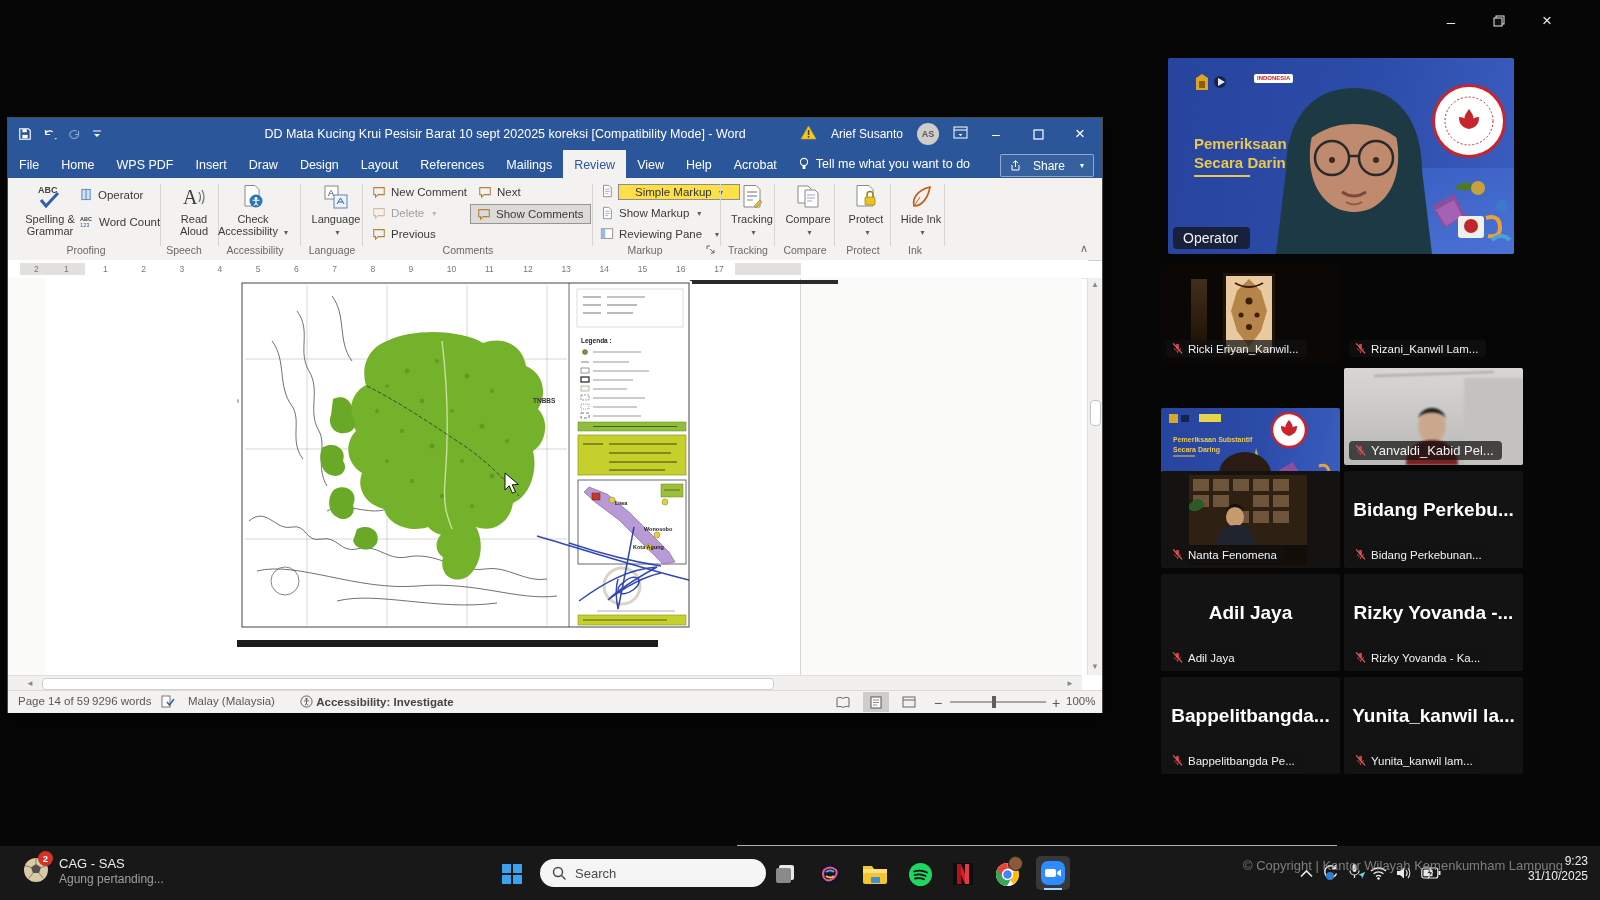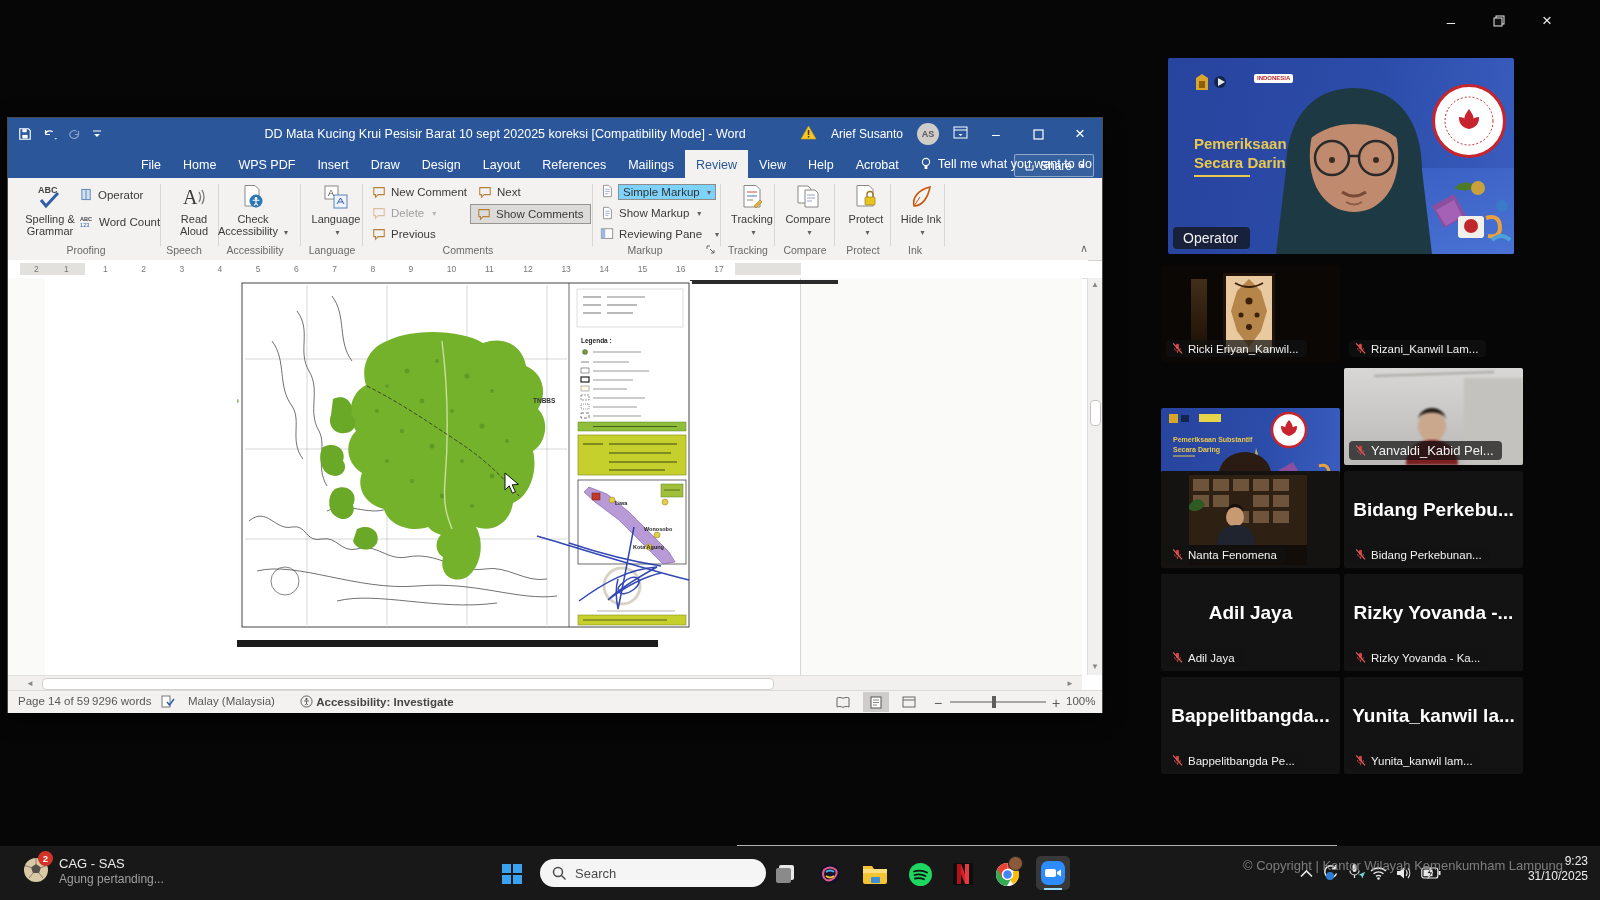--- a/index.html
+++ b/index.html
@@ -12,35 +12,35 @@
   .titlebar{position:absolute;left:0;top:0;right:0;height:32px;background:#2b579a;color:#fff;}
   .qat{position:absolute;left:10px;top:0;height:32px;display:flex;align-items:center;gap:10px;}
   .qat svg{display:block;}
   .wtitle{position:absolute;left:200px;right:300px;top:0;height:32px;display:flex;align-items:center;
           justify-content:center;font-size:12.5px;white-space:nowrap;overflow:hidden;}
   .tbright{position:absolute;right:8px;top:0;height:32px;display:flex;align-items:center;gap:14px;}
   .avatar{width:22px;height:22px;border-radius:50%;background:#cfccc9;color:#5a5a5a;font-size:9px;
           font-weight:bold;display:flex;align-items:center;justify-content:center;}
   .winbtn{width:28px;height:32px;display:flex;align-items:center;justify-content:center;font-size:14px;color:#fff;}
   .tabsrow{position:absolute;left:0;top:32px;right:0;height:28px;background:#2b579a;display:flex;
-           align-items:stretch;color:#fff;font-size:12.5px;justify-content:flex-end;}
+           align-items:stretch;color:#fff;font-size:12.5px;}
   .tab{padding:7px 11px 6px 11px;display:flex;align-items:center;}
   .tab.active{background:#f3f2f1;color:#2b579a;}
   .tellme{display:flex;align-items:center;gap:6px;padding:0 10px;}
   .sharebtn{position:absolute;right:8px;top:36px;height:21px;padding:0 9px;border:1px solid rgba(255,255,255,.45);
-            background:rgba(255,255,255,.06);border-radius:2px;display:flex;align-items:center;gap:5px;font-size:12px;color:#fff;}
+            background:rgba(255,255,255,.06);border-radius:2px;display:flex;align-items:center;gap:12px;font-size:12px;color:#fff;}
   .ribbon{position:absolute;left:0;top:60px;right:0;height:82px;background:#f3f2f1;border-bottom:1px solid #d3d1cf;}
   .rsep{position:absolute;top:6px;height:62px;width:1px;background:#d8d6d3;}
   .glabel{position:absolute;top:66px;font-size:10.5px;color:#6b6966;text-align:center;}
   .bigbtn{position:absolute;top:3px;display:flex;flex-direction:column;align-items:center;gap:3px;
           font-size:11px;color:#3b3a39;text-align:center;line-height:12px;padding:3px 3px;border-radius:2px;}
   .smbtn{position:absolute;display:flex;align-items:center;gap:5px;font-size:11.5px;color:#3b3a39;white-space:nowrap;}
   .smbtn.gray{color:#a19f9d;}
-  .combo{position:absolute;display:flex;align-items:center;justify-content:space-between;background:#7dd3fc;
-         border:1px solid #8f8d8b;font-size:11.5px;color:#333;padding:1px 4px;}
+  .combo{position:absolute;display:flex;align-items:center;justify-content:space-between;background:#fde047;
+         border:1px solid #8f8d8b;font-size:11.5px;color:#333;padding:1px 16px;}
   .pressed{background:#dcdbd9;border:1px solid #97958f;}
   .dd{font-size:8px;color:#605e5c;margin-left:3px;}
   .ruler{position:absolute;left:0;top:142px;right:14px;height:18px;background:#fff;border-bottom:1px solid #e3e1df;}
   .rzone{position:absolute;top:4px;height:10px;font-size:8.5px;color:#7a7875;}
   .rzone span{position:absolute;top:0px;}
   .rgray{position:absolute;top:3px;height:12px;background:#e3e1de;}
   .tabsel{position:absolute;left:4px;top:144px;width:15px;height:15px;background:#f6f5f4;border:1px solid #c9c7c5;
           color:#555;font-size:9px;display:flex;align-items:center;justify-content:center;}
   .docarea{position:absolute;left:0;top:160px;width:1074px;height:397px;background:#fafaf9;overflow:hidden;}
   .page{position:absolute;left:37px;top:0;width:755px;height:397px;background:#fff;border-right:1px solid #d8d6d4;}

